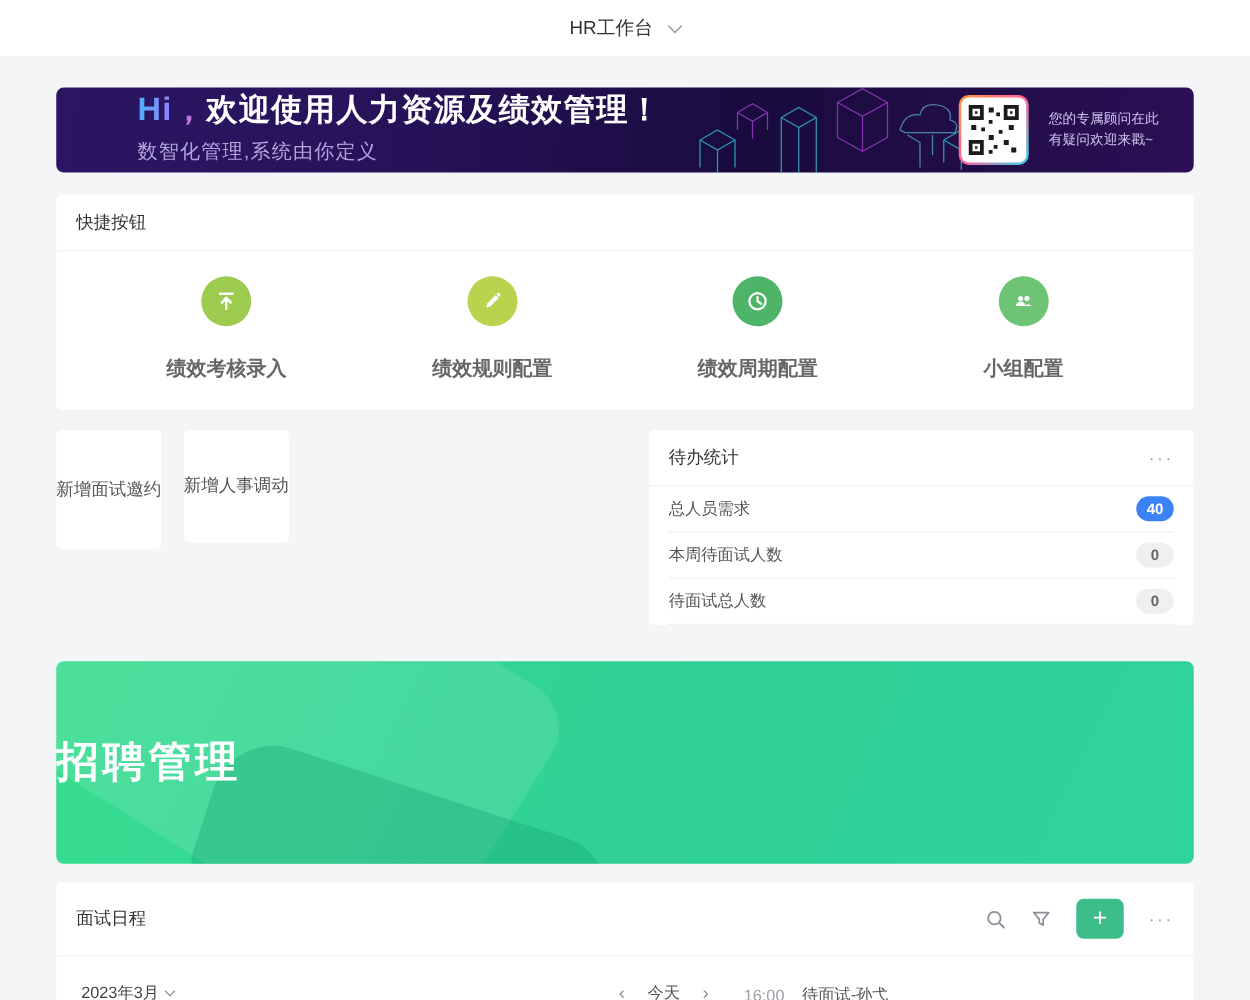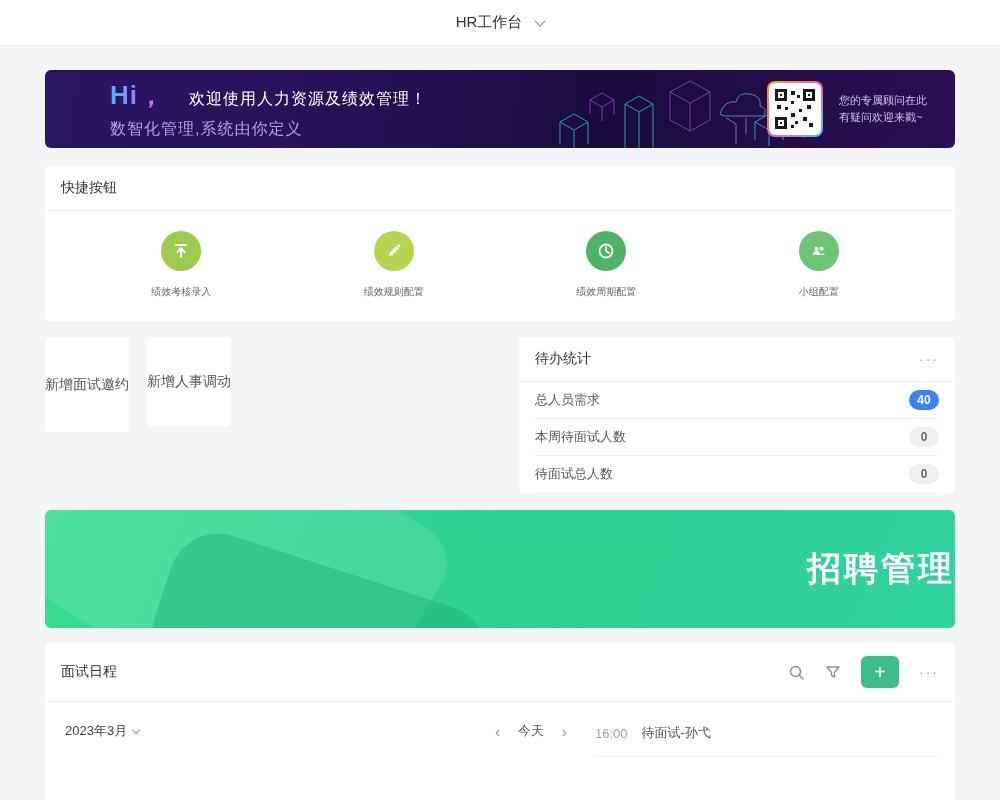--- a/index.html
+++ b/index.html
@@ -9,29 +9,29 @@
   
   .topbar { height:46px; background:#fff; border-bottom:1px solid #ebedf0;
     display:flex; align-items:center; justify-content:center; }
   .topbar-title { font-size:15px; color:#333; display:flex; align-items:center; gap:14px; cursor:pointer; }
   .chev { width:8px; height:8px; border-right:1.5px solid #8a8f99; border-bottom:1.5px solid #8a8f99;
     transform:rotate(45deg); margin-top:-4px; display:inline-block; }
 
   .content { padding:24px 45px 0 45px; }
 
   
-  .hero { position:relative; height:78px; border-radius:6px; overflow:hidden;
+  .hero { position:relative; height:68px; border-radius:6px; overflow:hidden;
     background:linear-gradient(95deg,#2b1663 0%,#27125a 30%,#190b3d 62%,#2c0f55 100%);
-    display:flex; align-items:center; }
+    display:flex; align-items:flex-start; }
   .hero-textwrap { position:relative; z-index:2; padding-left:65px; }
   .hero-line1 { display:flex; align-items:baseline; }
   .hero-greet { font-size:26px; font-weight:bold;
     background:linear-gradient(90deg,#4fb0ff 0%,#9a7bff 55%,#f06ec4 100%);
     -webkit-background-clip:text; background-clip:text; color:transparent; letter-spacing:1px; }
-  .hero-title { font-size:16px; font-weight:normal; color:#fff; letter-spacing:1px;margin-left:24px; }
+  .hero-title { font-size:25px; font-weight:bold; color:#fff; letter-spacing:1px; }
   .hero-sub { font-size:16px; color:#b3a4dd; margin-top:6px; letter-spacing:1px; }
   .hero-deco { position:absolute; left:485px; bottom:-4px; z-index:1; opacity:.95; }
   .hero-right { position:absolute; right:28px; top:50%; transform:translateY(-50%);
     display:flex; align-items:center; gap:16px; z-index:2; }
   .qr-frame { padding:2px; border-radius:8px;
     background:linear-gradient(135deg,#ff9a3c,#ff5e9a,#35d6e8); }
   .qr-inner { width:52px; height:52px; background:#fff; border-radius:6px;
     display:flex; align-items:center; justify-content:center; }
   .qr-texts { font-size:11px; color:#cfc3ef; line-height:17px; }
 
@@ -41,41 +41,41 @@
     padding:13px 16px; border-bottom:1px solid #f0f1f2; }
   .card-title { font-size:14px; color:#333; }
   .dots { color:#9aa0a6; font-size:14px; letter-spacing:2px; cursor:pointer; line-height:1; }
 
   
   .quick-card { margin-top:18px; }
   .quick-row { display:flex; padding:20px 30px 22px 30px; }
   .quick-item { flex:1; display:flex; flex-direction:column; align-items:center; cursor:pointer; }
   .quick-circle { width:40px; height:40px; border-radius:50%; display:flex;
     align-items:center; justify-content:center; }
-  .quick-label { margin-top:14px; font-size:10px; color:#666; }
+  .quick-label { margin-top:24px; font-size:16px; color:#666;font-weight:bold; }
 
   
   .mid-row { display:flex; margin-top:16px; gap:14px; }
   .mid-left { width:460px; display:flex; flex-direction:row; gap:18px; }
   .action-card { height:95px; display:flex; align-items:center; justify-content:center;
     font-size:14px; color:#555; cursor:pointer; }
   .action-card.second { height:90px; }
   .todo-card { flex:1; }
   .todo-rows { padding:0 16px; }
   .todo-row { height:37px; display:flex; align-items:center; justify-content:space-between;
     border-bottom:1px solid #f0f1f2; }
   .todo-label { font-size:13px; color:#555;text-align:center; }
   .badge { min-width:30px; height:20px; border-radius:10px; padding:0 8px;
     display:flex; align-items:center; justify-content:center;
     font-size:12px; font-weight:bold; }
 
   
-  .recruit { margin-top:17px; position:relative; height:118px; border-radius:6px; overflow:hidden;
+  .recruit { margin-top:29px; position:relative; height:162px; border-radius:6px; overflow:hidden;
     background:linear-gradient(115deg,#38dd90 0%,#2fd096 55%,#2fd49c 100%);
-    display:flex; align-items:center; justify-content:flex-end; }
+    display:flex; align-items:center; justify-content:flex-start; }
   .recruit:before { content:""; position:absolute; left:-40px; top:-90px; width:420px; height:260px;
     background:rgba(255,255,255,.10); transform:rotate(32deg); border-radius:40px; }
   .recruit:after { content:""; position:absolute; left:110px; bottom:-90px; width:330px; height:150px;
     background:rgba(16,160,110,.32); transform:rotate(18deg); border-radius:50px; }
   .recruit-title { position:relative; z-index:2; font-size:34px; font-weight:bold; color:#fff; letter-spacing:3px; }
 
   
   .sched { margin-top:15px; height:160px; overflow:hidden; }
   .sched-tools { display:flex; align-items:center; gap:20px; }
   .tool-btn { cursor:pointer; display:flex; align-items:center; }

